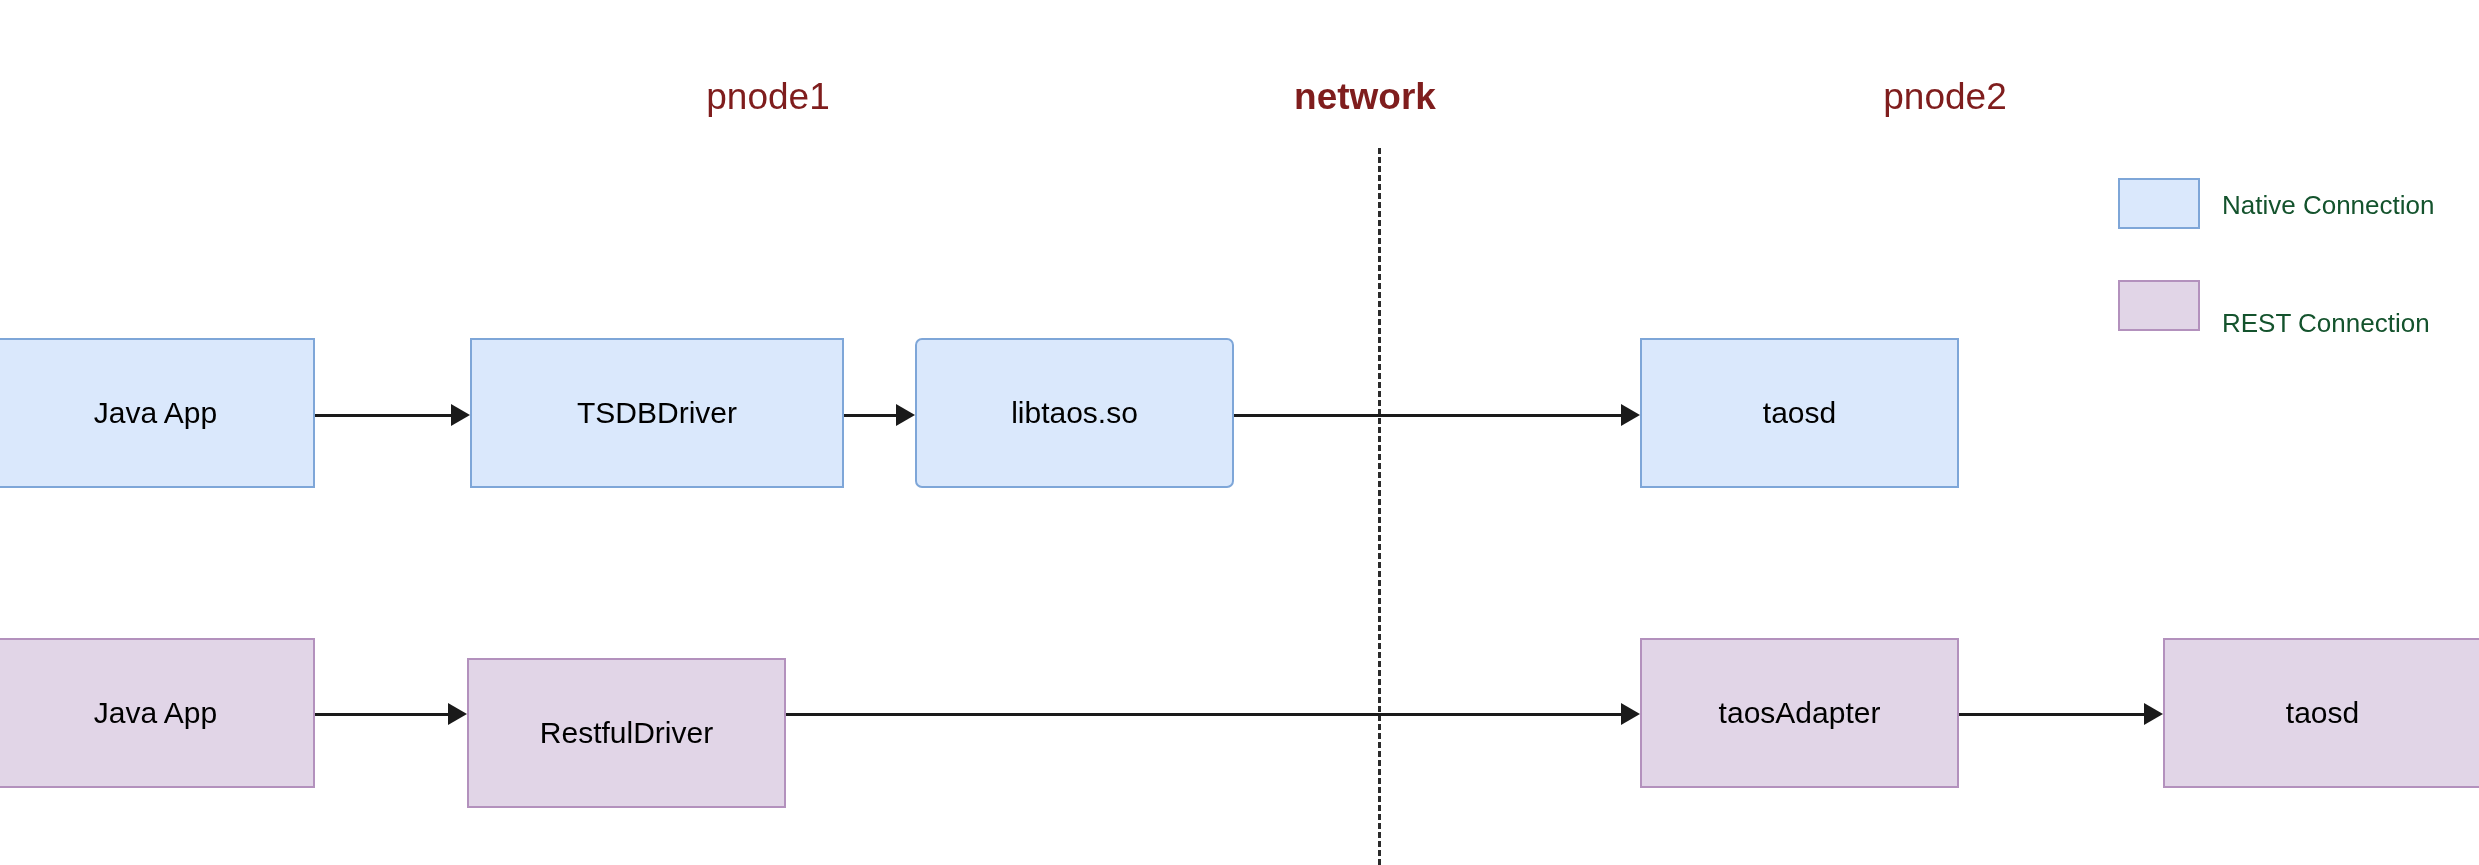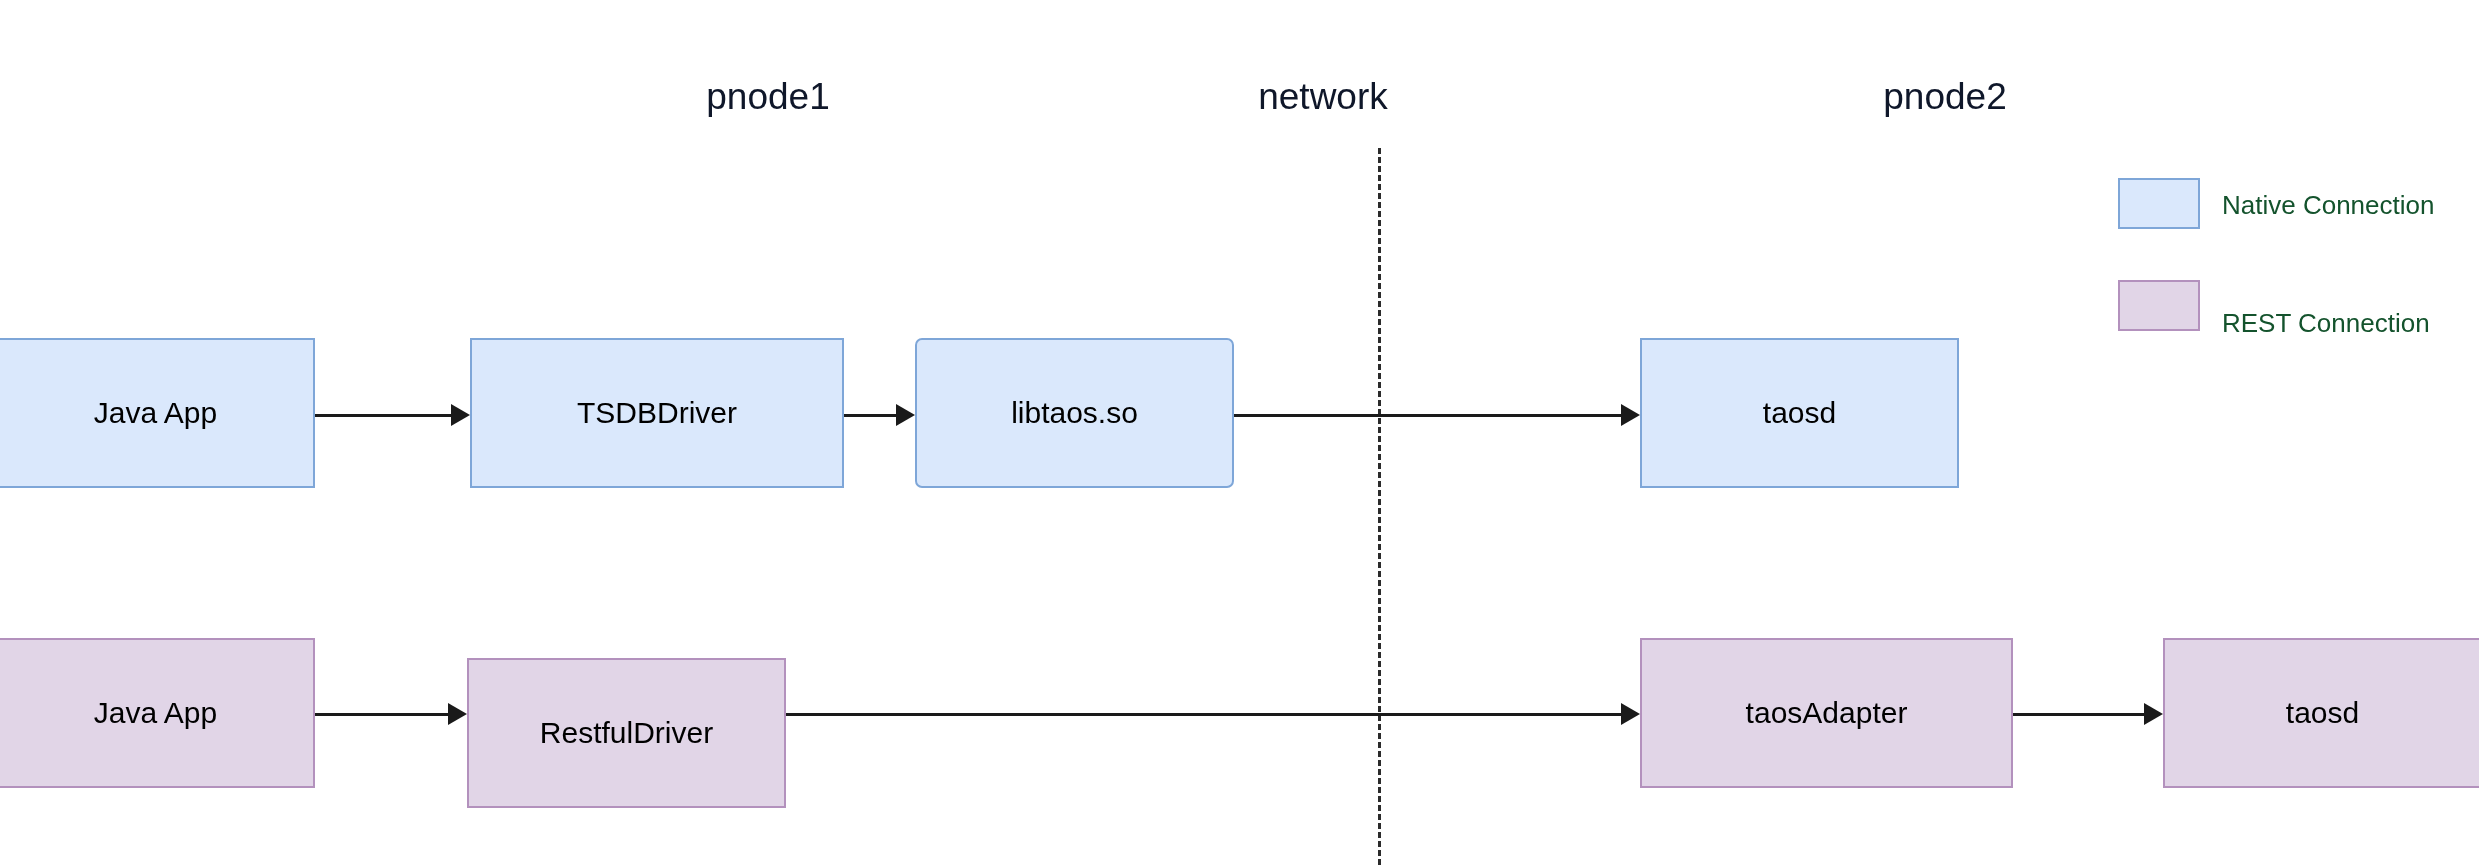--- a/index.html
+++ b/index.html
@@ -13,21 +13,21 @@
   #canvas {
     position: relative;
     width: 2479px;
     height: 865px;
     background: #ffffff;
     overflow: hidden;
   }
   .zone-label {
     position: absolute;
     font-size: 37px;
-    color: #0f172a;
+    color: #7f1d1d;
     line-height: 1;
     white-space: nowrap;
     transform: translateX(-50%);
     font-family: "Liberation Sans", sans-serif;
     text-align: center;
   }
   .node-box {
     position: absolute;
     box-sizing: border-box;
     display: flex;
@@ -88,21 +88,21 @@
     font-family: "Liberation Sans", sans-serif;
   }
 </style>
 </head>
 <body>
 
 <div id="canvas">
 
   <div id="zone-labels">
       <div class="zone-label" style="left: 768px; top: 78px;">pnode1</div>
-      <div class="zone-label" style="left: 1323px; top: 78px;">network</div>
+      <div class="zone-label" style="left: 1365px; top: 78px; font-weight: bold;">network</div>
       <div class="zone-label" style="left: 1945px; top: 78px;">pnode2</div>
     </div>
 
   <div id="divider-layer">
       <div class="divider" style="left: 1378px; top: 148px; height: 717px;"></div>
     </div>
 
   <div id="edge-layer">
       <div class="edge" style="left: 315px; top: 414px; width: 136px;"></div>
       <div class="arrowhead" style="left: 451px; top: 404px;"></div>
@@ -130,21 +130,21 @@
       </div>
       <div class="node-box native" style="left: 1640px; top: 338px; width: 319px; height: 150px;">
         <span>taosd</span>
       </div>
       <div class="node-box rest" style="left: -4px; top: 638px; width: 319px; height: 150px;">
         <span>Java App</span>
       </div>
       <div class="node-box rest" style="left: 467px; top: 658px; width: 319px; height: 150px; justify-content: center;">
         <span>RestfulDriver</span>
       </div>
-      <div class="node-box rest" style="left: 1640px; top: 638px; width: 373px; height: 150px;">
+      <div class="node-box rest" style="left: 1640px; top: 638px; width: 319px; height: 150px;">
         <span>taosAdapter</span>
       </div>
       <div class="node-box rest" style="left: 2163px; top: 638px; width: 319px; height: 150px;">
         <span>taosd</span>
       </div>
     </div>
 
   <div id="legend">
       <div class="legend-swatch native" style="left: 2118px; top: 178px;"></div>
       <div class="legend-label" style="left: 2222px; top: 192px;">Native Connection</div>

